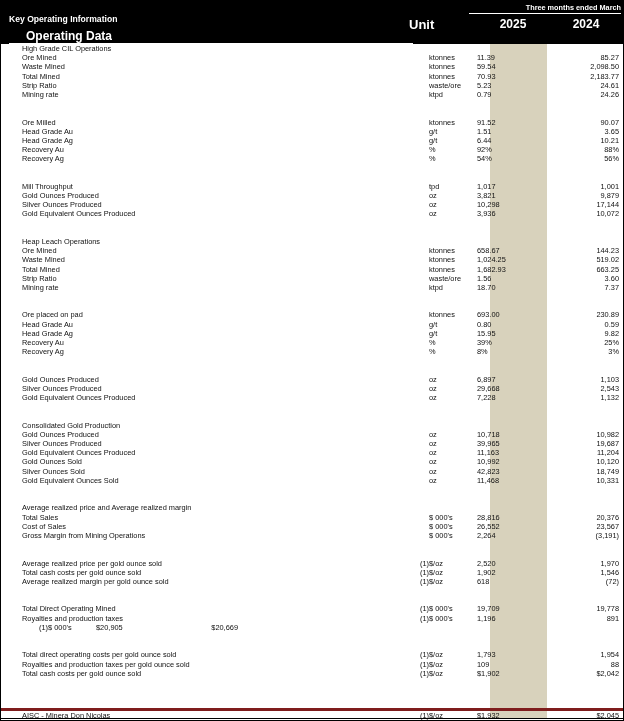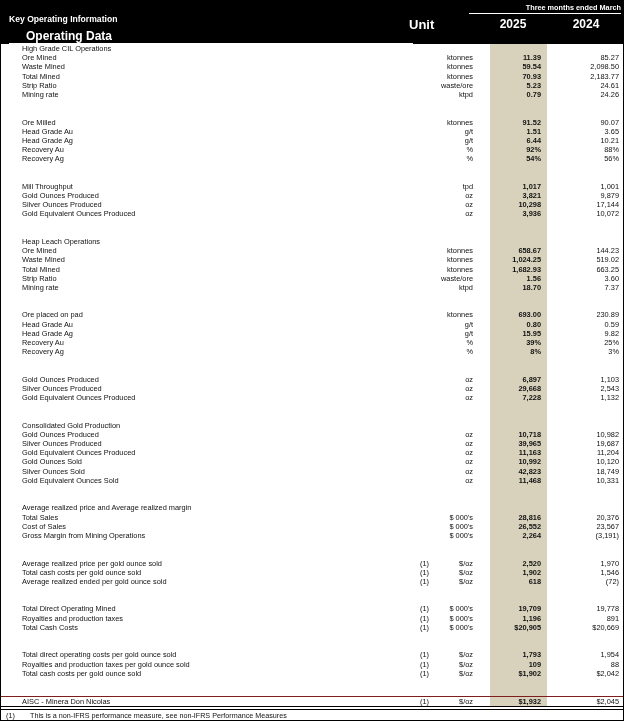--- a/index.html
+++ b/index.html
@@ -19,24 +19,24 @@
   .hdr-2025{position:absolute; left:478px; width:68px; top:16px; font-size:12px; font-weight:bold; text-align:center;}
   .hdr-2024{position:absolute; left:550px; width:70px; top:16px; font-size:12px; font-weight:bold; text-align:center;}
   
   .tbody{position:relative;}
   .hl-col{position:absolute; left:489px; width:57px; top:0; bottom:0; z-index:0;}
   .row{position:relative; z-index:1; display:flex; height:9.2px; line-height:9.3px; font-size:7.4px;
        padding-left:21px; padding-right:4px; box-sizing:border-box; white-space:nowrap;}
   .row.section{font-weight:normal;}
   .row .label{flex:1; overflow:hidden;}
   .row .fn{width:26px; text-align:right;}
-  .row .unit{width:44px; text-align:right; padding-right:4px;}
-  .row .v1{width:68px; text-align:right; padding-right:4px; box-sizing:border-box;font-weight:bold;}
+  .row .unit{width:44px; text-align:left; padding-right:4px;}
+  .row .v1{width:68px; text-align:left; padding-right:4px; box-sizing:border-box;}
   .row .v2{width:74px; text-align:right;}
-  .row.rule-top{border-top:1px solid #7f1d1d;}
+  .row.rule-top{border-top:3px solid #7f1d1d;margin-top:12px;}
   
   .double-rule{position:relative; z-index:1; height:4px; border-top:1.2px solid #000; border-bottom:1.2px solid #000; box-sizing:border-box;}
   .footnote{display:flex; align-items:center; height:11px; font-size:7.2px; padding-left:5px; white-space:nowrap;}
   .footnote .ref{width:24px;}
 </style>
 </head>
 <body>
 
 <div class="frame">
   <div class="header" style="background: rgb(0, 0, 0); color: rgb(255, 255, 255);">
@@ -341,21 +341,21 @@
         <span class="v2">1,970</span>
       </div>
       <div class="row data">
         <span class="label">Total cash costs per gold ounce sold</span>
         <span class="fn">(1)</span>
         <span class="unit">$/oz</span>
         <span class="v1">1,902</span>
         <span class="v2">1,546</span>
       </div>
       <div class="row data">
-        <span class="label">Average realized ended per gold ounce sold</span>
+        <span class="label">Average realized margin per gold ounce sold</span>
         <span class="fn">(1)</span>
         <span class="unit">$/oz</span>
         <span class="v1">618</span>
         <span class="v2">(72)</span>
       </div>
       <div class="row blank"></div>
       <div class="row blank"></div>
       <div class="row data">
         <span class="label">Total Direct Operating Mined</span>
         <span class="fn">(1)</span>
@@ -364,21 +364,20 @@
         <span class="v2">19,778</span>
       </div>
       <div class="row data">
         <span class="label">Royalties and production taxes</span>
         <span class="fn">(1)</span>
         <span class="unit">$ 000's</span>
         <span class="v1">1,196</span>
         <span class="v2">891</span>
       </div>
       <div class="row data">
-        <span class="label">Total Cash Costs</span>
         <span class="fn">(1)</span>
         <span class="unit">$ 000's</span>
         <span class="v1">$20,905</span>
         <span class="v2">$20,669</span>
       </div>
       <div class="row blank"></div>
       <div class="row blank"></div>
       <div class="row data">
         <span class="label">Total direct operating costs per gold ounce sold</span>
         <span class="fn">(1)</span>

